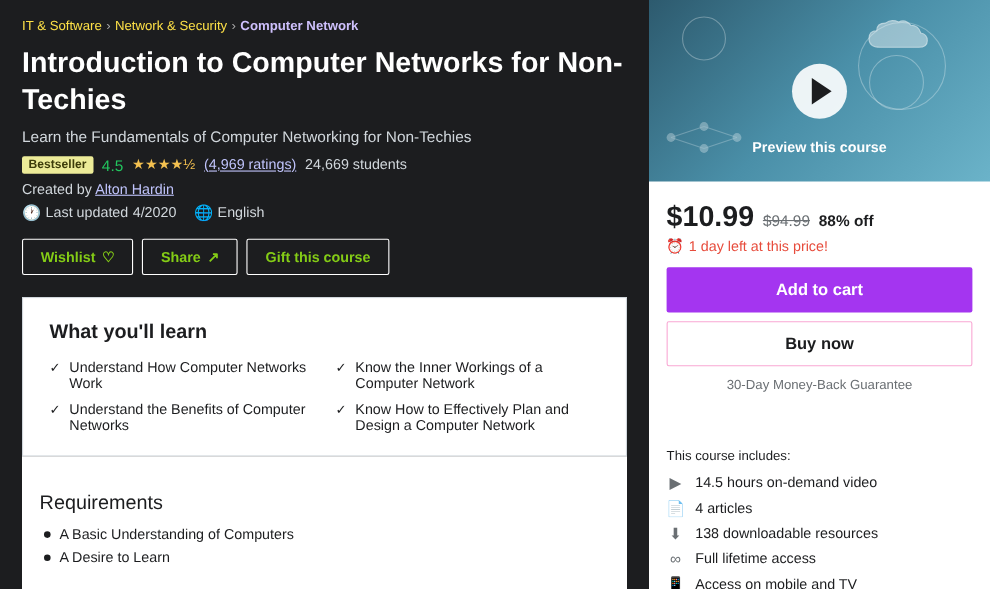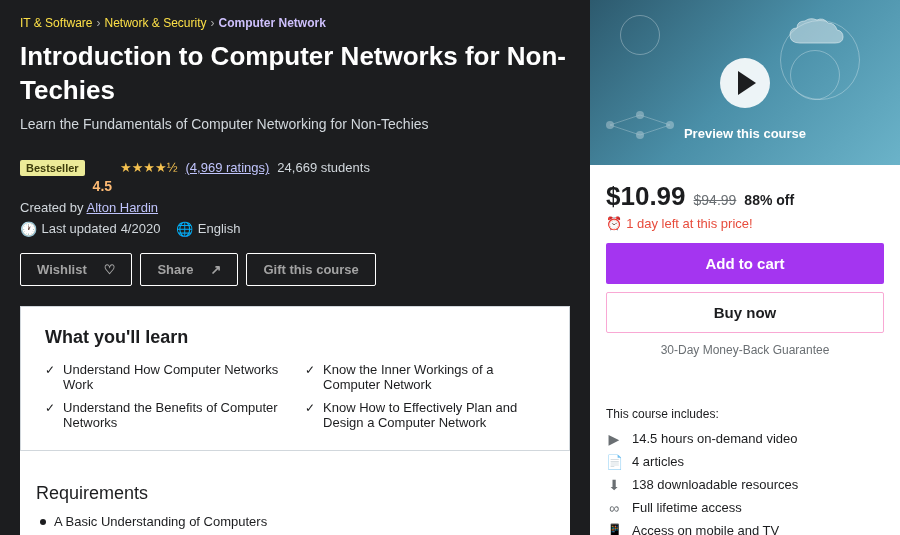--- a/index.html
+++ b/index.html
@@ -13,34 +13,34 @@
     .breadcrumb { font-size: 12px; color: #cec0fc; margin-bottom: 10px; display: flex; align-items: center; gap: 4px; }
     .breadcrumb span { color: #a9a9a9; }
     .breadcrumb a { color: #fde047; text-decoration: none; }
     .breadcrumb .active { color: #cec0fc; font-weight: 600; }
 
     .course-title { font-size: 26px; font-weight: 700; color: #fff; line-height: 1.3; margin-bottom: 8px; }
     .course-subtitle { font-size: 14px; color: #d1d7dc; margin-bottom: 10px; }
 
     .meta-row { display: flex; align-items: center; gap: 8px; margin-bottom: 6px; flex-wrap: wrap; }
     .bestseller-badge { background: #eceb98; color: #3d3c0a; font-size: 11px; font-weight: 700; padding: 2px 6px; border-radius: 2px; }
-    .rating-value { color: #fdba74; font-weight: 700; font-size: 14px; margin-top: 36px; }
+    .rating-value { color: #22c55e; font-weight: 400; font-size: 14px; }
     .stars { color: #f4c150; font-size: 13px; }
     .rating-count { color: #c0c4fc; font-size: 13px; text-decoration: underline; }
     .students { color: #d1d7dc; font-size: 13px; }
 
     .creator-row { font-size: 13px; color: #d1d7dc; margin-bottom: 6px; }
     .creator-row a { color: #c0c4fc; text-decoration: underline; }
 
     .info-row { display: flex; align-items: center; gap: 16px; font-size: 13px; color: #d1d7dc; margin-bottom: 16px; }
     .info-item { display: flex; align-items: center; gap: 4px; }
     .info-icon { font-size: 14px; }
 
     .button-row { display: flex; gap: 8px; flex-wrap: wrap; }
-    .btn-outline { background: transparent; border: 1px solid #fff; color: #a3a3a3; padding: 8px 16px; font-size: 13px; font-weight: 600; cursor: pointer; display: flex; align-items: center; gap: 17px; border-radius: 2px; }
+    .btn-outline { background: transparent; border: 1px solid #fff; color: #84cc16; padding: 8px 16px; font-size: 13px; font-weight: 600; cursor: pointer; display: flex; align-items: center; gap: 6px; border-radius: 2px; }
     .learn-box { border: 1px solid #d1d7dc; padding: 20px 24px; margin: 20px 0 0 0; background: #fff; color: #1c1d1f; }
     .learn-box h3 { font-size: 18px; font-weight: 700; margin-bottom: 14px; color: #1c1d1f; }
     .learn-grid { display: grid; grid-template-columns: 1fr 1fr; gap: 8px 20px; }
     .learn-item { display: flex; align-items: flex-start; gap: 8px; font-size: 13px; color: #1c1d1f; }
     .check-icon { color: #1c1d1f; font-size: 12px; margin-top: 1px; flex-shrink: 0; }
 
     .requirements-section { background: #fff; color: #1c1d1f; padding: 16px 0 0 0; }
     .requirements-section h3 { font-size: 18px; font-weight: 400; margin-bottom: 10px; color: #1c1d1f; }
     .req-list { list-style: none; padding-left: 4px; }
     .req-list li { display: flex; align-items: flex-start; gap: 8px; font-size: 13px; color: #1c1d1f; margin-bottom: 6px; }

